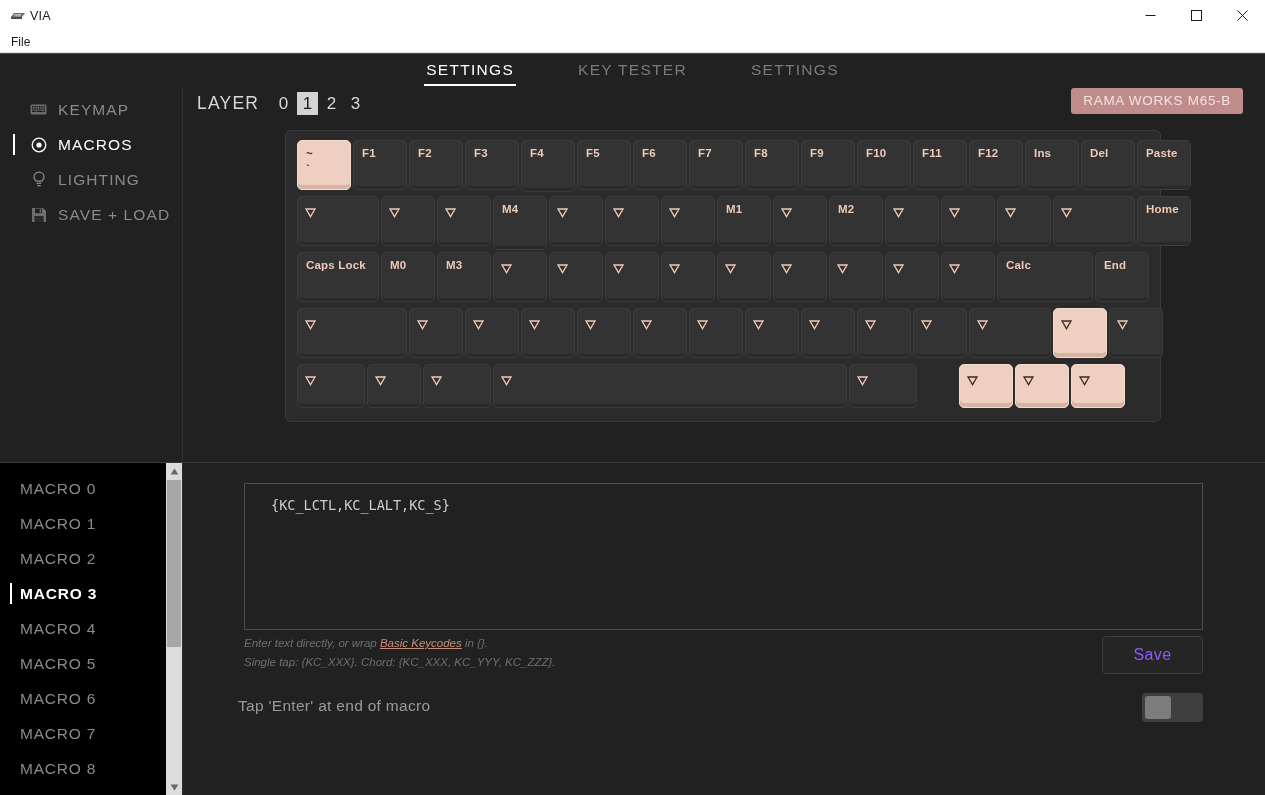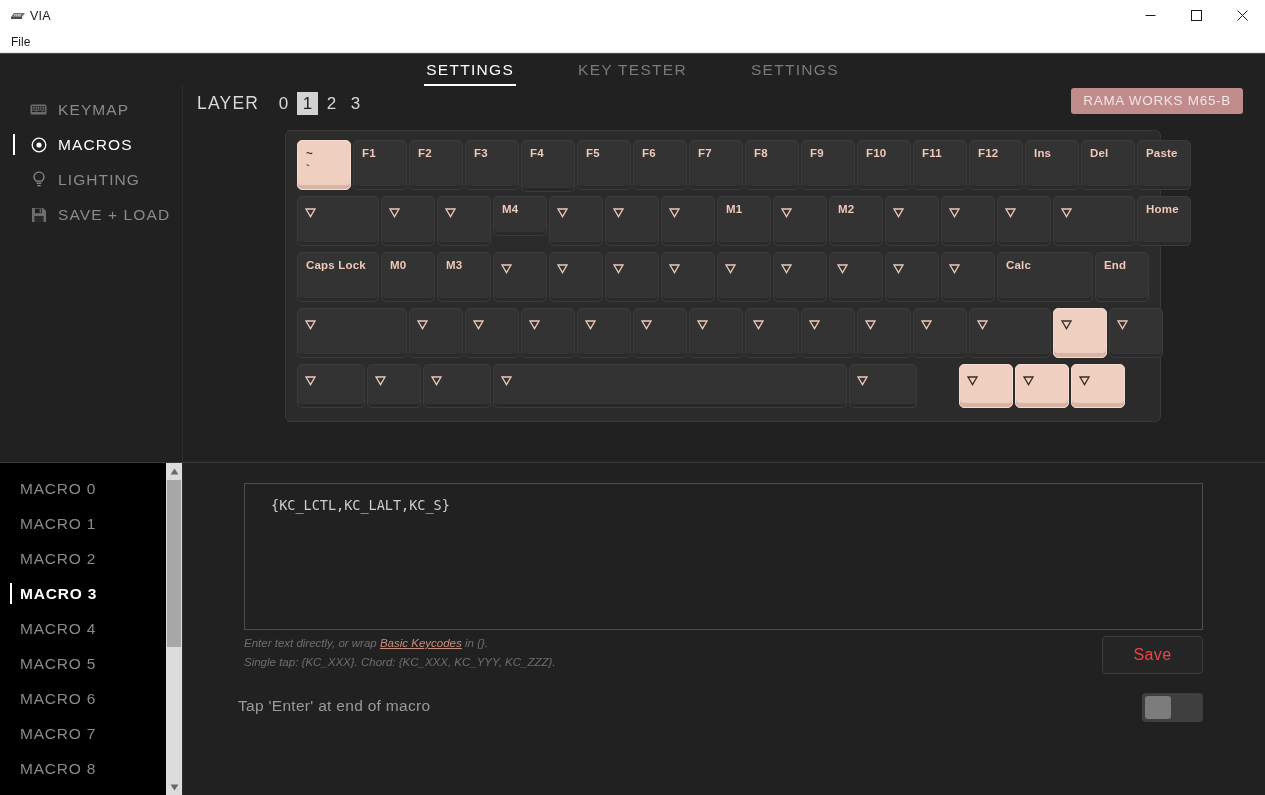--- a/index.html
+++ b/index.html
@@ -132,21 +132,21 @@
   }
   .hint {
     position: absolute; top: 171px; left: 61px; width: 600px;
     font-size: 11.5px; font-style: italic; color: #6f6f6f; line-height: 18.5px;
   }
   .hint .lnk { color: #c98f7c; text-decoration: underline; font-style: italic; }
   .enterlabel { position:absolute; top: 234px; left: 55px; font-size: 15.5px; color: #9a9a9a; letter-spacing: .3px; }
   .savebtn {
     position:absolute; top: 173px; left: 919px; width: 101px; height: 38px;
     border: 1px solid #3d3d3d; border-radius: 4px; background: #252525;
-    color: #ef4444; font-size: 16px; display:flex; align-items:center; justify-content:center;
+    color: #8b5cf6; font-size: 16px; display:flex; align-items:center; justify-content:center;
     letter-spacing: .4px;
     text-align: center;
   }
   .toggle {
     position:absolute; top: 230px; left: 959px; width: 61px; height: 29px;
     background: #3f3f3f; border-radius: 4px;
   }
   .toggle .knob { position:absolute; top: 3px; left: 3px; width: 26px; height: 23px; background: #7c7c7c; border-radius: 3px; }
 </style>
 </head>
@@ -330,21 +330,21 @@
             <div class="key" style="left: 84px; top: 56px; width: 54px; height: 50px;">
               <span class="tri"><svg width="11" height="10" viewBox="0 0 11 10">
                   <path d="M1 1 L10 1 L5.5 8.6 Z" fill="none" stroke="#f0c9b8" stroke-width="1.3"></path>
                 </svg></span>
             </div>
             <div class="key" style="left: 140px; top: 56px; width: 54px; height: 50px;">
               <span class="tri"><svg width="11" height="10" viewBox="0 0 11 10">
                   <path d="M1 1 L10 1 L5.5 8.6 Z" fill="none" stroke="#f0c9b8" stroke-width="1.3"></path>
                 </svg></span>
             </div>
-            <div class="key" style="left: 196px; top: 56px; width: 54px; height: 40px;">
+            <div class="key" style="left: 196px; top: 56px; width: 54px; height: 54px;">
               <span class="lbl">M4</span>
             </div>
             <div class="key" style="left: 252px; top: 56px; width: 54px; height: 50px;">
               <span class="tri"><svg width="11" height="10" viewBox="0 0 11 10">
                   <path d="M1 1 L10 1 L5.5 8.6 Z" fill="none" stroke="#f0c9b8" stroke-width="1.3"></path>
                 </svg></span>
             </div>
             <div class="key" style="left: 308px; top: 56px; width: 54px; height: 50px;">
               <span class="tri"><svg width="11" height="10" viewBox="0 0 11 10">
                   <path d="M1 1 L10 1 L5.5 8.6 Z" fill="none" stroke="#f0c9b8" stroke-width="1.3"></path>

